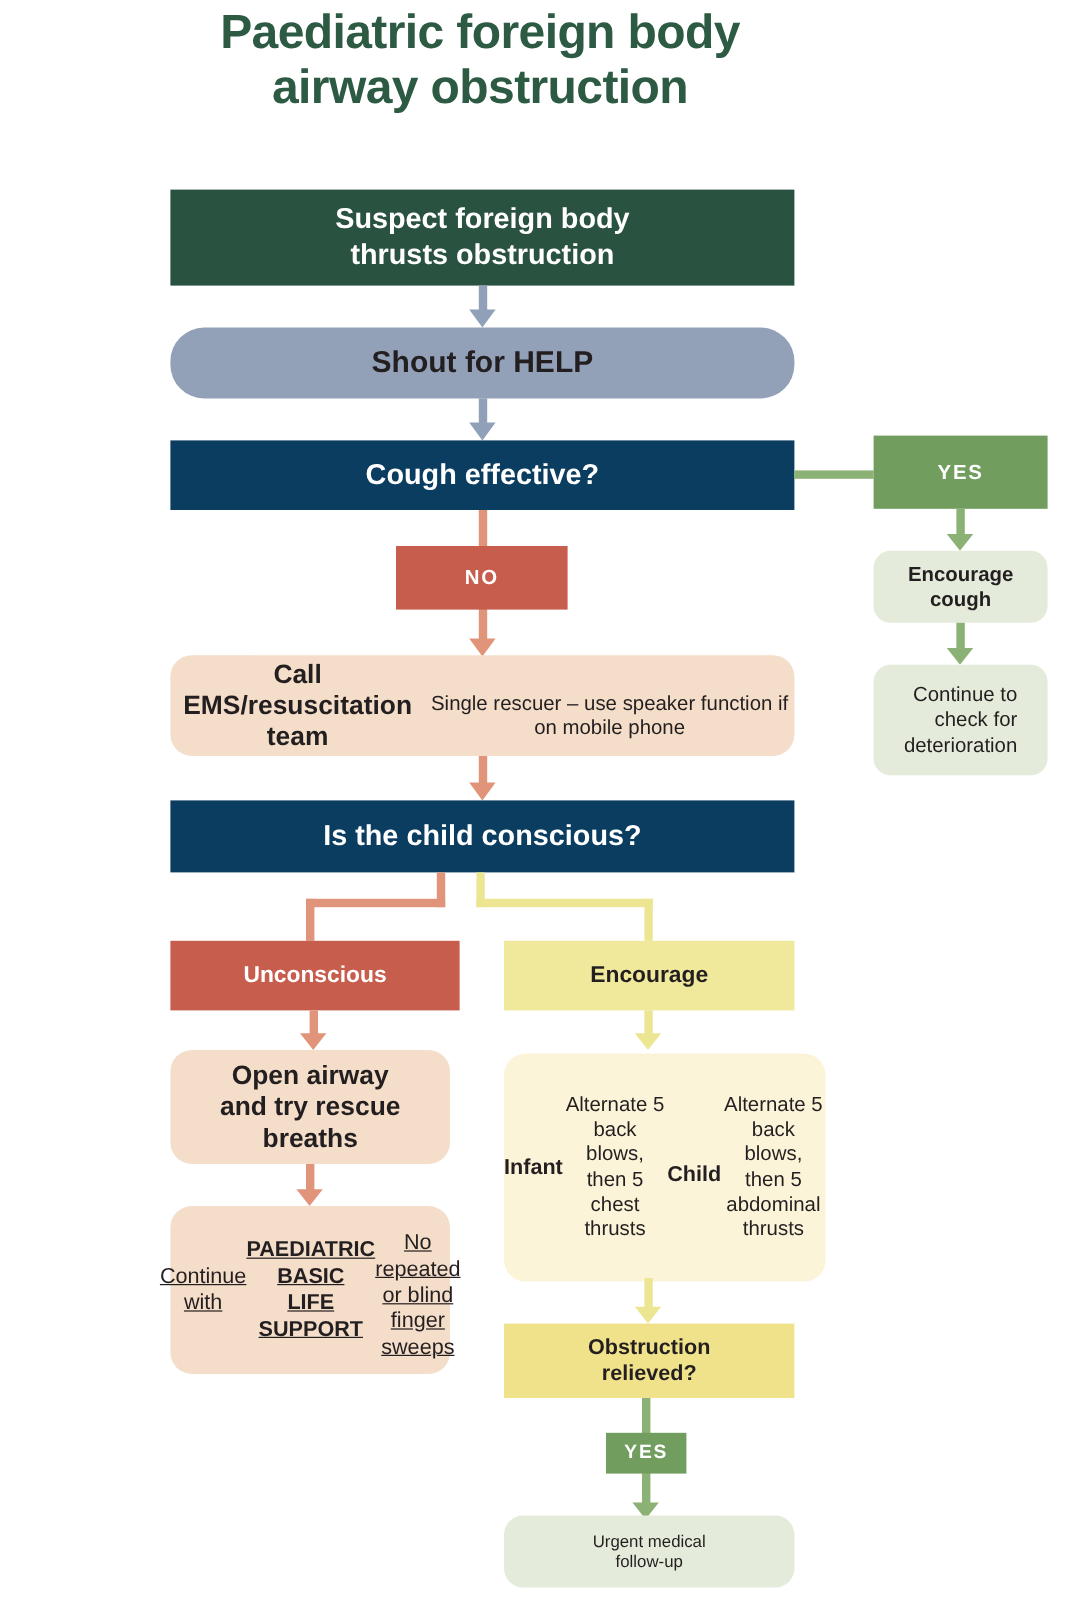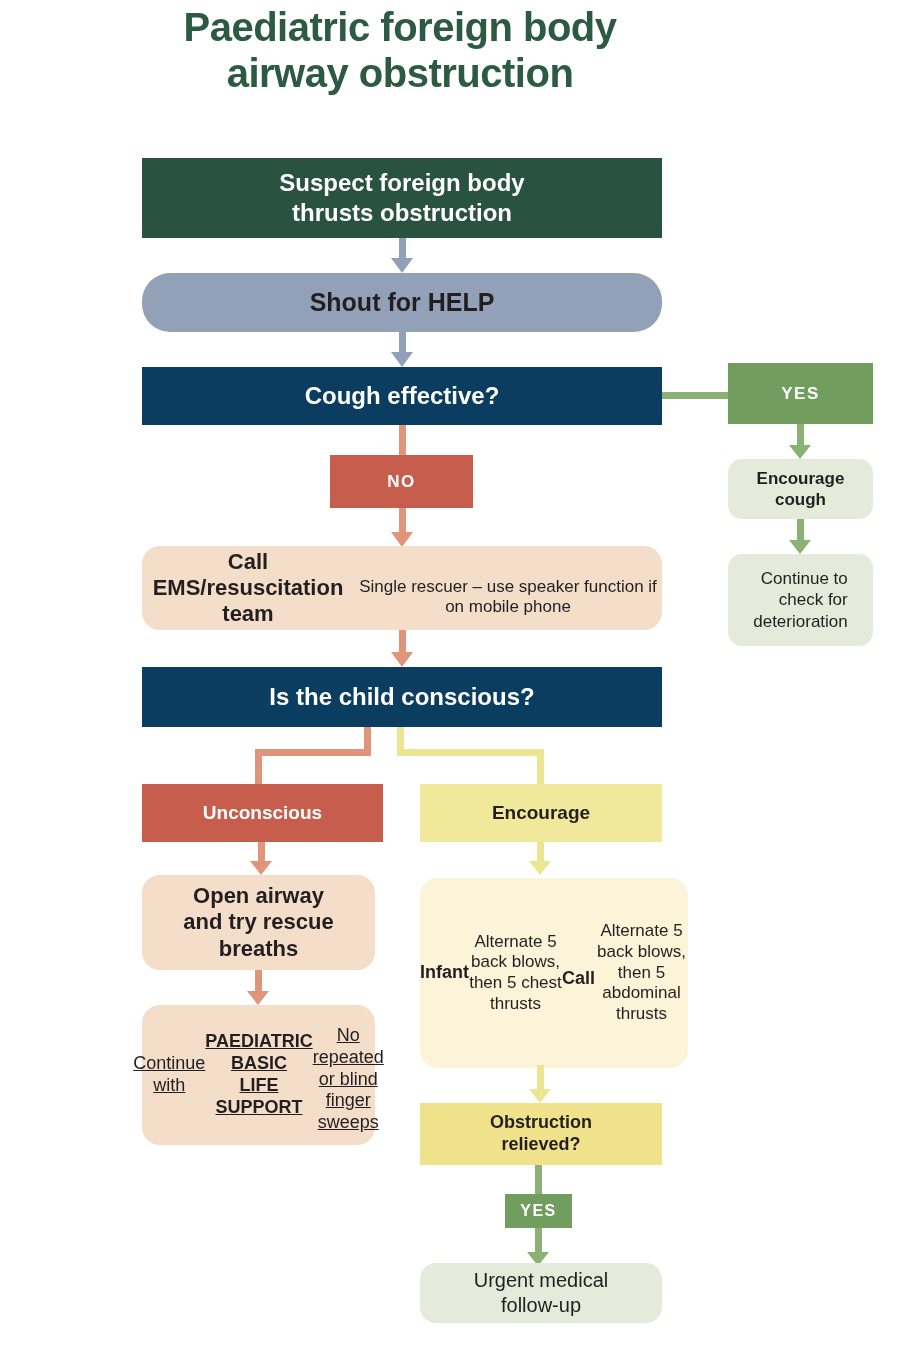--- a/index.html
+++ b/index.html
@@ -114,34 +114,34 @@
       <div style="white-space:pre-line;margin-top:9px;">No repeated or blind
 finger sweeps</div>
     </div>
   </div>
 
   <div class="node cream-box" style="left:420px;top:878px;width:268px;height:190px;">
     <div class="stack" style="font-size:17px;line-height:1.22;">
       <div class="b" style="font-size:18px;">Infant</div>
       <div style="white-space:pre-line;">Alternate 5 back blows,
 then 5 chest thrusts</div>
-      <div class="b" style="font-size:18px;margin-top:11px;">Call</div>
+      <div class="b" style="font-size:18px;margin-top:11px;">Child</div>
       <div style="white-space:pre-line;">Alternate 5 back blows,
 then 5 abdominal
 thrusts</div>
     </div>
   </div>
 
   <div class="vline" style="left:537px;top:1065px;width:7px;height:25px;background:var(--yellow-line,#ece693);"></div>
   <div class="arrowhead" style="left:529px;top:1089px;border-top:14px solid var(--yellow-line,#ece693);"></div>
 
   <div class="node yellow-box" style="left:420px;top:1103px;width:242px;height:62px;font-size:18px;line-height:1.2;background:var(--yellow-deep,#f0e28a);">Obstruction
 relieved?</div>
 
   <div class="vline" style="left:535px;top:1165px;width:7px;height:89px;background:var(--green-line,#8cb175);"></div>
   <div class="arrowhead" style="left:527px;top:1252px;border-top:14px solid var(--green-line,#8cb175);"></div>
 
   <div class="node green-box" style="left:505px;top:1194px;width:67px;height:34px;font-size:16px;z-index:2;">YES</div>
 
-  <div class="node lightgreen-box" style="left:420px;top:1263px;width:242px;height:60px;font-size:20px;border-radius:16px;">Urgent medical
+  <div class="node lightgreen-box" style="left:420px;top:1263px;width:242px;height:60px;font-size:14px;border-radius:16px;">Urgent medical
 follow-up</div>
 
 </div>
 
 </body></html>

